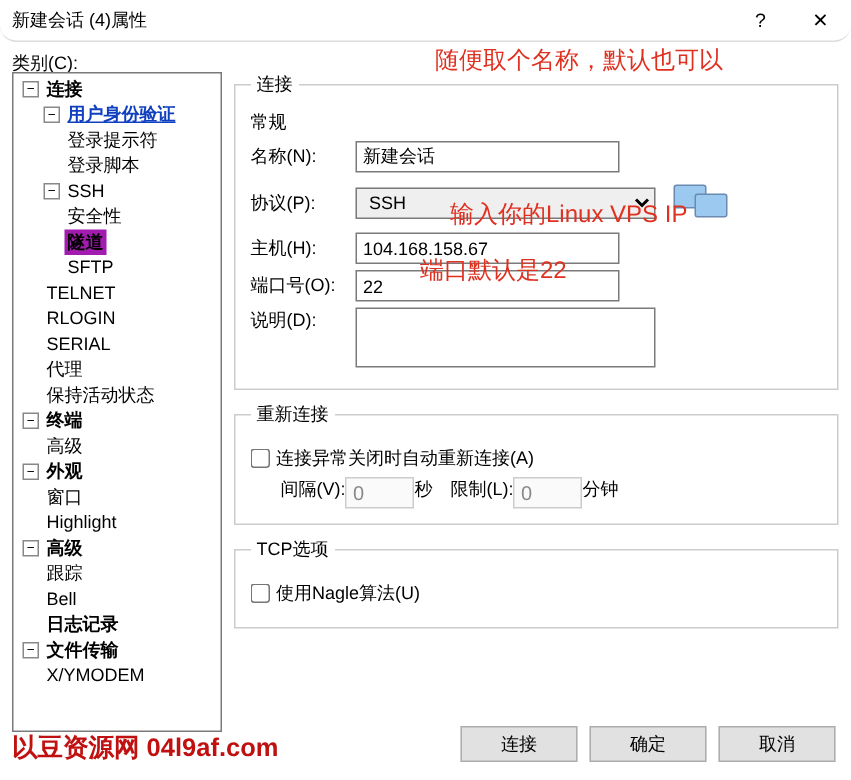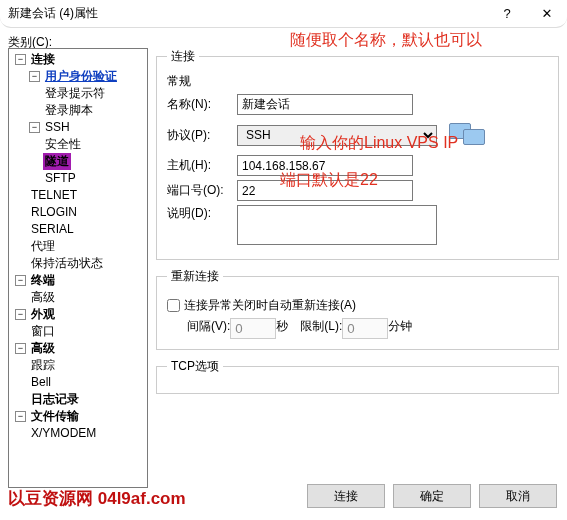--- a/index.html
+++ b/index.html
@@ -149,20 +149,25 @@
         <div class="node">
           <span class="tgl">−</span>
           <span class="label bold">外观</span>
         </div>
     <ul>
       <li>
             <div class="node">
               <span class="label">窗口</span>
             </div>
           </li>
+      <li>
+            <div class="node">
+              <span class="label">Highlight</span>
+            </div>
+          </li>
     </ul>
   </li>
   <li>
         <div class="node">
           <span class="tgl">−</span>
           <span class="label bold">高级</span>
         </div>
     <ul>
       <li>
             <div class="node">
@@ -240,20 +245,24 @@
       <span>秒</span>
       <span style="width:12px"></span>
       <span>限制(L):</span>
       <input type="text" disabled="" value="0" style="">
       <span>分钟</span>
     </div>
   </fieldset>
 
   <fieldset>
     <legend>TCP选项</legend>
+    <div class="chk">
+      <input type="checkbox" style="">
+      <span>使用Nagle算法(U)</span>
+    </div>
   </fieldset>
 </div>
 
 <div class="annotation" style="left:290px;top:30px;width:260px">随便取个名称，默认也可以</div>
 <div class="annotation" style="left:300px;top:133px">输入你的Linux VPS IP</div>
 <div class="annotation" style="left:280px;top:170px">端口默认是22</div>
 
 <div class="footer-btns">
   <button>连接</button>
   <button>确定</button>

